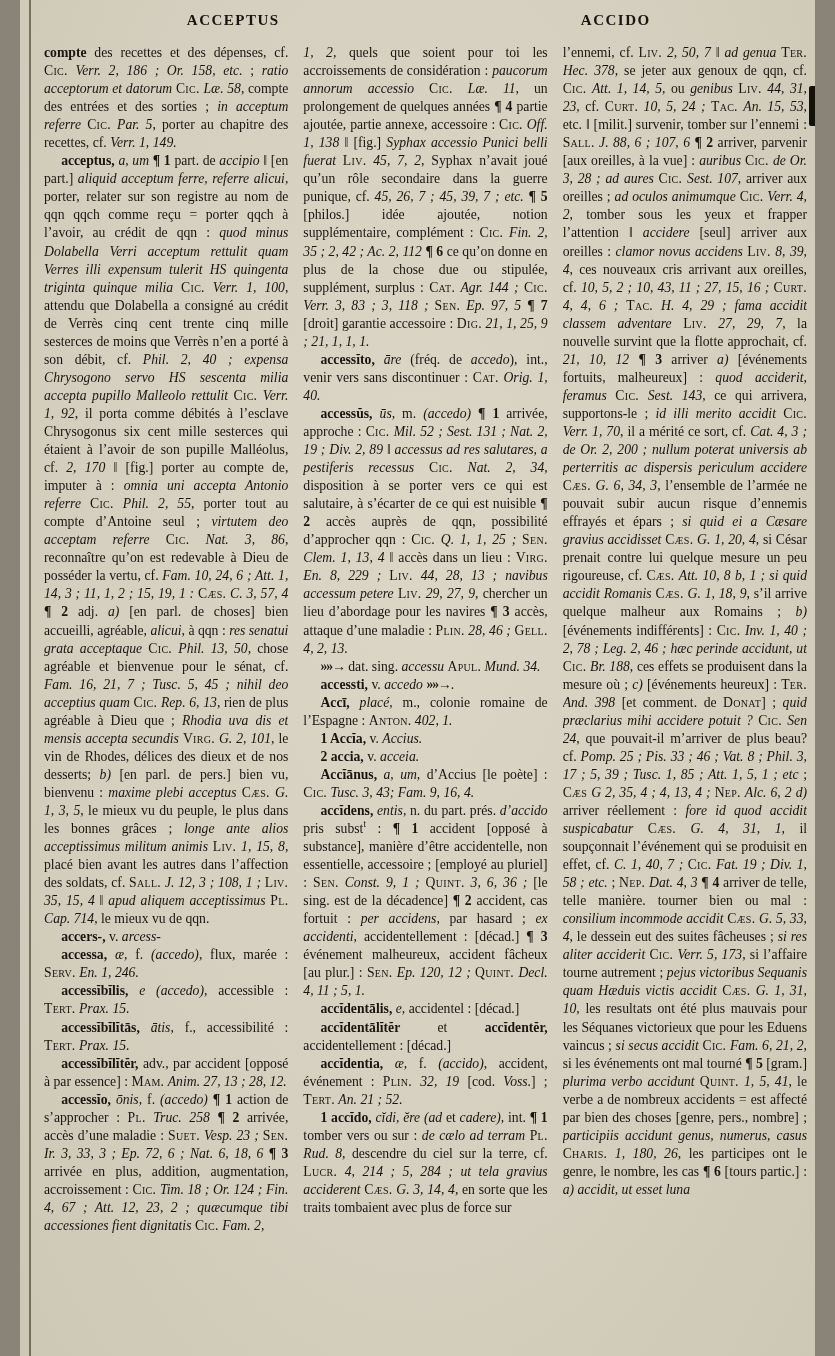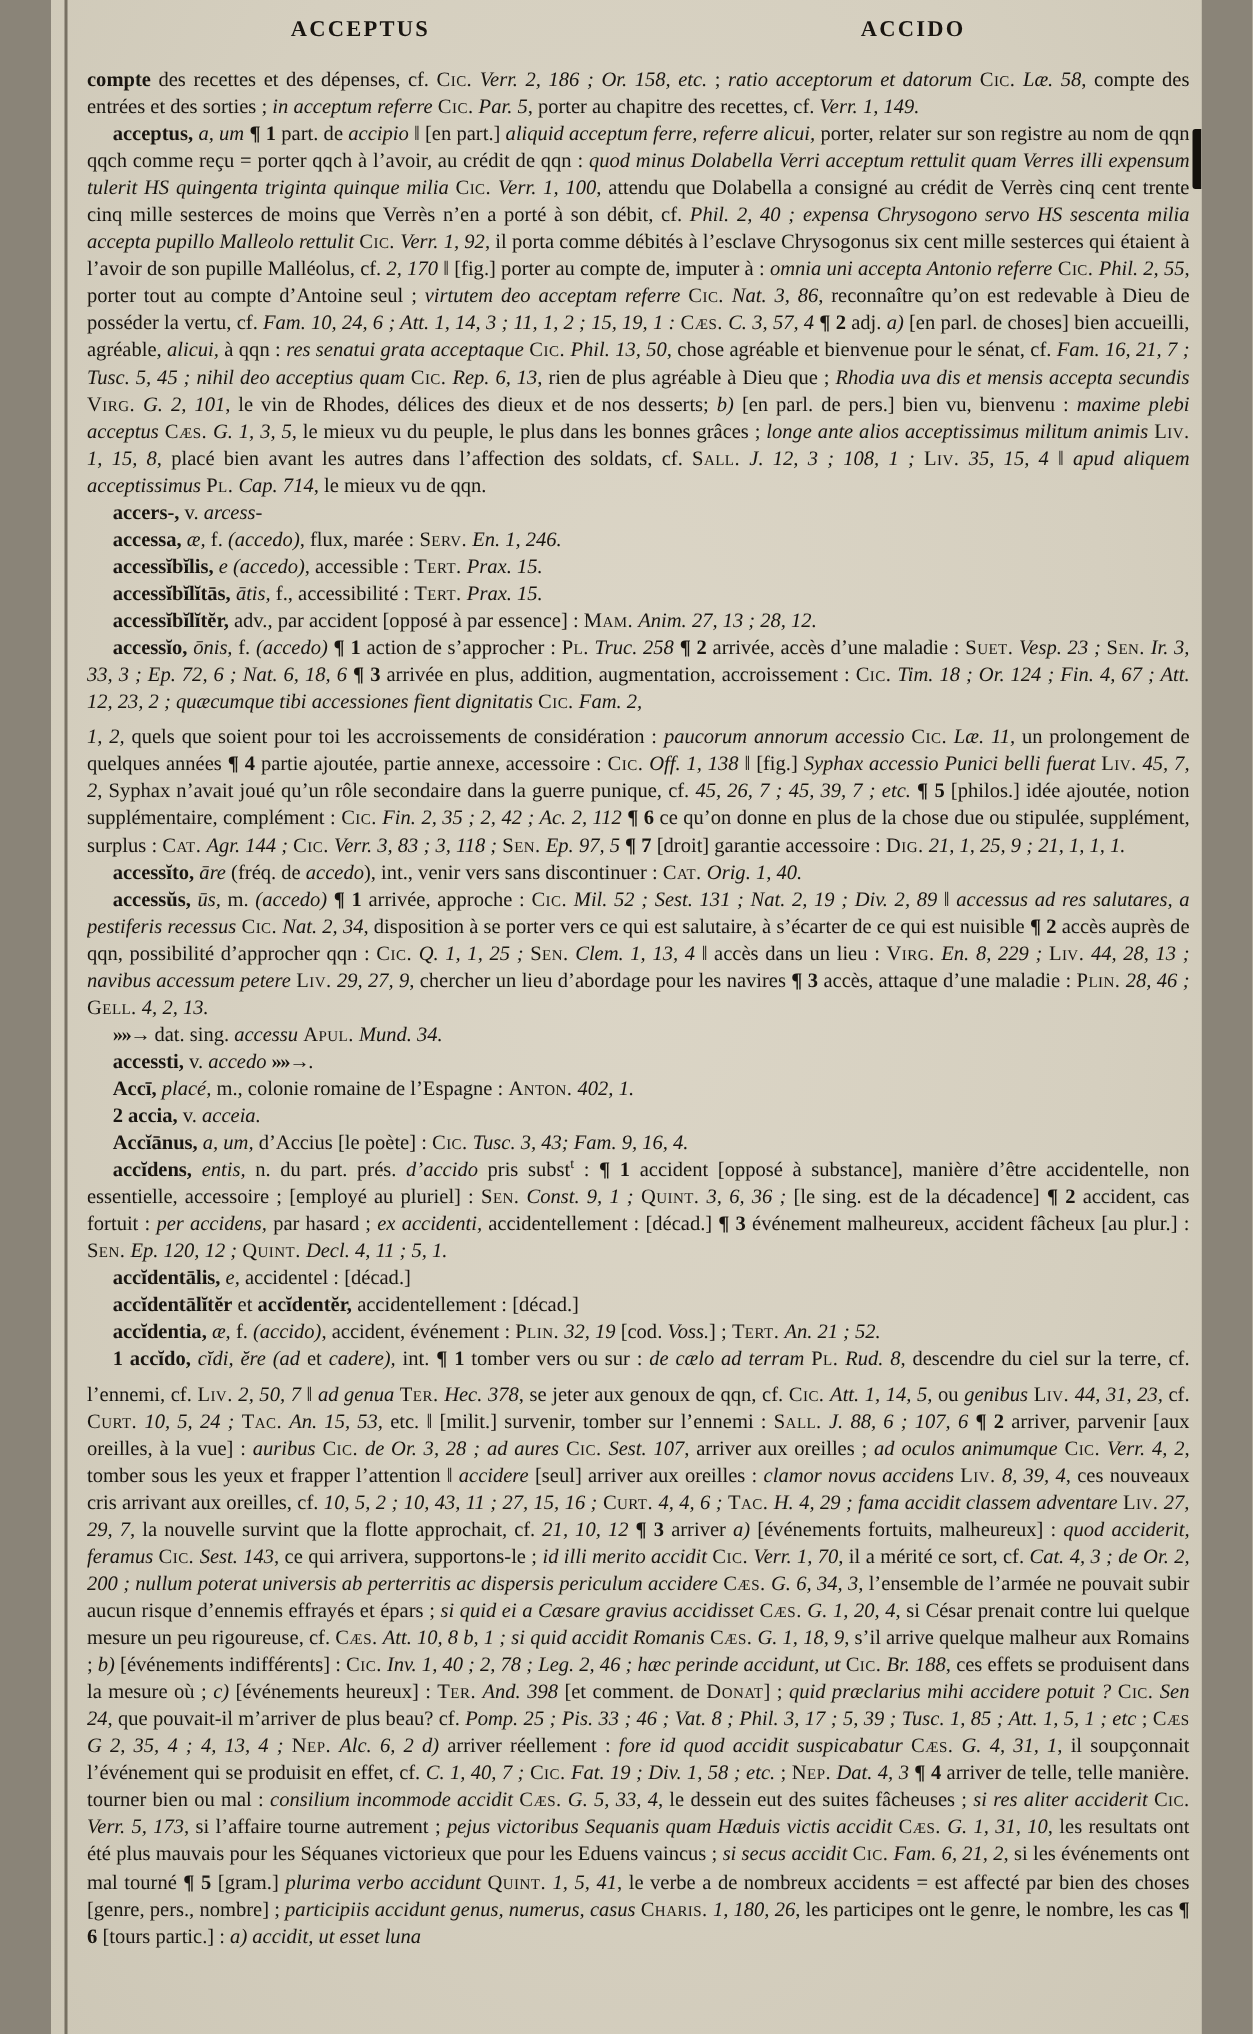--- a/index.html
+++ b/index.html
@@ -8,38 +8,39 @@
     background:#8a8478;
   }
   .page{
     position:relative;
     width:767px;height:1356px;
     margin:0 auto;
     background:#d7d1c1;
     background-image:radial-gradient(ellipse at 50% 40%, #dcd6c7 0%, #d5cfbf 60%, #cdc7b6 100%);
     color:#191510;
     overflow:hidden;
+    padding-left:28px;
   }
   .edge-left{
     position:absolute;left:9px;top:0;bottom:0;width:2px;
     background:rgba(45,38,26,.55);
   }
   .artifact-right{
     position:absolute;right:0;top:86px;width:6px;height:40px;
     background:#14110c;border-radius:2px 0 0 2px;
   }
   .running-head{
     position:absolute;left:22px;right:8px;top:12px;
     display:flex;
     font-weight:bold;font-size:15px;letter-spacing:1.5px;
   }
   .running-head>div{flex:1;text-align:center;}
   .columns{
     position:absolute;left:24px;right:8px;top:44px;bottom:2px;
-    display:flex;gap:5px;flex-direction:column;
+    display:flex;gap:15px;
   }
   .col{
     flex:1;min-width:0;overflow:hidden;
     font-size:13.7px;line-height:18.05px;
     text-align:justify;
     hyphens:auto;-webkit-hyphens:auto;
   }
   .par{margin:0;text-indent:1.25em;}
   .par.cont{text-indent:0;}
   .s-n{font-style:normal;}
@@ -73,20 +74,21 @@
         <p class="par"><span class="s-b">accessĭbĭlĭtĕr,</span><span class="s-n"> adv., par accident [opposé à par essence] : </span><span class="s-sc">Mam.</span><span class="s-n"> </span><span class="s-i">Anim. 27, 13 ; 28, 12.</span></p>
         <p class="par"><span class="s-b">accessĭo,</span><span class="s-n"> </span><span class="s-i">ōnis,</span><span class="s-n"> f. </span><span class="s-i">(accedo)</span><span class="s-n"> </span><span class="s-b">¶ 1</span><span class="s-n"> action de s’approcher : </span><span class="s-sc">Pl.</span><span class="s-n"> </span><span class="s-i">Truc. 258</span><span class="s-n"> </span><span class="s-b">¶ 2</span><span class="s-n"> arrivée, accès d’une maladie : </span><span class="s-sc">Suet.</span><span class="s-n"> </span><span class="s-i">Vesp. 23 ;</span><span class="s-n"> </span><span class="s-sc">Sen.</span><span class="s-n"> </span><span class="s-i">Ir. 3, 33, 3 ; Ep. 72, 6 ; Nat. 6, 18, 6</span><span class="s-n"> </span><span class="s-b">¶ 3</span><span class="s-n"> arrivée en plus, addition, augmentation, accroissement : </span><span class="s-sc">Cic.</span><span class="s-n"> </span><span class="s-i">Tim. 18 ; Or. 124 ; Fin. 4, 67 ; Att. 12, 23, 2 ;</span><span class="s-n"> </span><span class="s-i">quæcumque tibi accessiones fient dignitatis</span><span class="s-n"> </span><span class="s-sc">Cic.</span><span class="s-n"> </span><span class="s-i">Fam. 2,</span></p>
       </div>
     <div class="col">
         <p class="par cont"><span class="s-i">1, 2,</span><span class="s-n"> quels que soient pour toi les accroissements de considération : </span><span class="s-i">paucorum annorum accessio</span><span class="s-n"> </span><span class="s-sc">Cic.</span><span class="s-n"> </span><span class="s-i">Læ. 11,</span><span class="s-n"> un prolongement de quelques années </span><span class="s-b">¶ 4</span><span class="s-n"> partie ajoutée, partie annexe, accessoire : </span><span class="s-sc">Cic.</span><span class="s-n"> </span><span class="s-i">Off. 1, 138</span><span class="s-n"> ‖ [fig.] </span><span class="s-i">Syphax accessio Punici belli fuerat</span><span class="s-n"> </span><span class="s-sc">Liv.</span><span class="s-n"> </span><span class="s-i">45, 7, 2</span><span class="s-n">, Syphax n’avait joué qu’un rôle secondaire dans la guerre punique, cf. </span><span class="s-i">45, 26, 7 ; 45, 39, 7 ; etc.</span><span class="s-n"> </span><span class="s-b">¶ 5</span><span class="s-n"> [philos.] idée ajoutée, notion supplémentaire, complément : </span><span class="s-sc">Cic.</span><span class="s-n"> </span><span class="s-i">Fin. 2, 35 ; 2, 42 ; Ac. 2, 112</span><span class="s-n"> </span><span class="s-b">¶ 6</span><span class="s-n"> ce qu’on donne en plus de la chose due ou stipulée, supplément, surplus : </span><span class="s-sc">Cat.</span><span class="s-n"> </span><span class="s-i">Agr. 144 ;</span><span class="s-n"> </span><span class="s-sc">Cic.</span><span class="s-n"> </span><span class="s-i">Verr. 3, 83 ; 3, 118 ;</span><span class="s-n"> </span><span class="s-sc">Sen.</span><span class="s-n"> </span><span class="s-i">Ep. 97, 5</span><span class="s-n"> </span><span class="s-b">¶ 7</span><span class="s-n"> [droit] garantie accessoire : </span><span class="s-sc">Dig.</span><span class="s-n"> </span><span class="s-i">21, 1, 25, 9 ; 21, 1, 1, 1.</span></p>
         <p class="par"><span class="s-b">accessĭto,</span><span class="s-n"> </span><span class="s-i">āre</span><span class="s-n"> (fréq. de </span><span class="s-i">accedo</span><span class="s-n">), int., venir vers sans discontinuer : </span><span class="s-sc">Cat.</span><span class="s-n"> </span><span class="s-i">Orig. 1, 40.</span></p>
         <p class="par"><span class="s-b">accessŭs,</span><span class="s-n"> </span><span class="s-i">ūs,</span><span class="s-n"> m. </span><span class="s-i">(accedo)</span><span class="s-n"> </span><span class="s-b">¶ 1</span><span class="s-n"> arrivée, approche : </span><span class="s-sc">Cic.</span><span class="s-n"> </span><span class="s-i">Mil. 52 ; Sest. 131 ; Nat. 2, 19 ; Div. 2, 89</span><span class="s-n"> ‖ </span><span class="s-i">accessus ad res salutares, a pestiferis recessus</span><span class="s-n"> </span><span class="s-sc">Cic.</span><span class="s-n"> </span><span class="s-i">Nat. 2, 34</span><span class="s-n">, disposition à se porter vers ce qui est salutaire, à s’écarter de ce qui est nuisible </span><span class="s-b">¶ 2</span><span class="s-n"> accès auprès de qqn, possibilité d’approcher qqn : </span><span class="s-sc">Cic.</span><span class="s-n"> </span><span class="s-i">Q. 1, 1, 25 ;</span><span class="s-n"> </span><span class="s-sc">Sen.</span><span class="s-n"> </span><span class="s-i">Clem. 1, 13, 4</span><span class="s-n"> ‖ accès dans un lieu : </span><span class="s-sc">Virg.</span><span class="s-n"> </span><span class="s-i">En. 8, 229 ;</span><span class="s-n"> </span><span class="s-sc">Liv.</span><span class="s-n"> </span><span class="s-i">44, 28, 13 ;</span><span class="s-n"> </span><span class="s-i">navibus accessum petere</span><span class="s-n"> </span><span class="s-sc">Liv.</span><span class="s-n"> </span><span class="s-i">29, 27, 9</span><span class="s-n">, chercher un lieu d’abordage pour les navires </span><span class="s-b">¶ 3</span><span class="s-n"> accès, attaque d’une maladie : </span><span class="s-sc">Plin.</span><span class="s-n"> </span><span class="s-i">28, 46 ;</span><span class="s-n"> </span><span class="s-sc">Gell.</span><span class="s-n"> </span><span class="s-i">4, 2, 13.</span></p>
         <p class="par"><span class="s-ar">»»→</span><span class="s-n"> dat. sing. </span><span class="s-i">accessu</span><span class="s-n"> </span><span class="s-sc">Apul.</span><span class="s-n"> </span><span class="s-i">Mund. 34.</span></p>
         <p class="par"><span class="s-b">accessti,</span><span class="s-n"> v. </span><span class="s-i">accedo</span><span class="s-n"> </span><span class="s-ar">»»→</span><span class="s-n">.</span></p>
         <p class="par"><span class="s-b">Accī,</span><span class="s-n"> </span><span class="s-i">placé,</span><span class="s-n"> m., colonie romaine de l’Espagne : </span><span class="s-sc">Anton.</span><span class="s-n"> </span><span class="s-i">402, 1.</span></p>
+        <p class="par"><span class="s-b">1 Accĭa,</span><span class="s-n"> v. </span><span class="s-i">Accius.</span></p>
         <p class="par"><span class="s-b">2 accia,</span><span class="s-n"> v. </span><span class="s-i">acceia.</span></p>
         <p class="par"><span class="s-b">Accĭānus,</span><span class="s-n"> </span><span class="s-i">a, um,</span><span class="s-n"> d’Accius [le poète] : </span><span class="s-sc">Cic.</span><span class="s-n"> </span><span class="s-i">Tusc. 3, 43; Fam. 9, 16, 4.</span></p>
         <p class="par"><span class="s-b">accĭdens,</span><span class="s-n"> </span><span class="s-i">entis,</span><span class="s-n"> n. du part. prés. </span><span class="s-i">d’accido</span><span class="s-n"> pris subst</span><span class="s-sup">t</span><span class="s-n"> : </span><span class="s-b">¶ 1</span><span class="s-n"> accident [opposé à substance], manière d’être accidentelle, non essentielle, accessoire ; [employé au pluriel] : </span><span class="s-sc">Sen.</span><span class="s-n"> </span><span class="s-i">Const. 9, 1 ;</span><span class="s-n"> </span><span class="s-sc">Quint.</span><span class="s-n"> </span><span class="s-i">3, 6, 36 ;</span><span class="s-n"> [le sing. est de la décadence] </span><span class="s-b">¶ 2</span><span class="s-n"> accident, cas fortuit : </span><span class="s-i">per accidens,</span><span class="s-n"> par hasard ; </span><span class="s-i">ex accidenti,</span><span class="s-n"> accidentellement : [décad.] </span><span class="s-b">¶ 3</span><span class="s-n"> événement malheureux, accident fâcheux [au plur.] : </span><span class="s-sc">Sen.</span><span class="s-n"> </span><span class="s-i">Ep. 120, 12 ;</span><span class="s-n"> </span><span class="s-sc">Quint.</span><span class="s-n"> </span><span class="s-i">Decl. 4, 11 ; 5, 1.</span></p>
         <p class="par"><span class="s-b">accĭdentālis,</span><span class="s-n"> </span><span class="s-i">e,</span><span class="s-n"> accidentel : [décad.]</span></p>
         <p class="par"><span class="s-b">accĭdentālĭtĕr</span><span class="s-n"> et </span><span class="s-b">accĭdentĕr,</span><span class="s-n"> accidentellement : [décad.]</span></p>
         <p class="par"><span class="s-b">accĭdentia,</span><span class="s-n"> </span><span class="s-i">æ,</span><span class="s-n"> f. </span><span class="s-i">(accido)</span><span class="s-n">, accident, événement : </span><span class="s-sc">Plin.</span><span class="s-n"> </span><span class="s-i">32, 19</span><span class="s-n"> [cod. </span><span class="s-i">Voss.</span><span class="s-n">] ; </span><span class="s-sc">Tert.</span><span class="s-n"> </span><span class="s-i">An. 21 ; 52.</span></p>
         <p class="par"><span class="s-b">1 accĭdo,</span><span class="s-n"> </span><span class="s-i">cĭdi, ĕre (ad</span><span class="s-n"> et </span><span class="s-i">cadere),</span><span class="s-n"> int. </span><span class="s-b">¶ 1</span><span class="s-n"> tomber vers ou sur : </span><span class="s-i">de cælo ad terram</span><span class="s-n"> </span><span class="s-sc">Pl.</span><span class="s-n"> </span><span class="s-i">Rud. 8</span><span class="s-n">, descendre du ciel sur la terre, cf. </span><span class="s-sc">Lucr.</span><span class="s-n"> </span><span class="s-i">4, 214 ; 5, 284 ;</span><span class="s-n"> </span><span class="s-i">ut tela gravius acciderent</span><span class="s-n"> </span><span class="s-sc">Cæs.</span><span class="s-n"> </span><span class="s-i">G. 3, 14, 4</span><span class="s-n">, en sorte que les traits tombaient avec plus de force sur</span></p>
       </div>
     <div class="col">
         <p class="par cont"><span class="s-n">l’ennemi, cf. </span><span class="s-sc">Liv.</span><span class="s-n"> </span><span class="s-i">2, 50, 7</span><span class="s-n"> ‖ </span><span class="s-bi">ad</span><span class="s-i"> genua</span><span class="s-n"> </span><span class="s-sc">Ter.</span><span class="s-n"> </span><span class="s-i">Hec. 378</span><span class="s-n">, se jeter aux genoux de qqn, cf. </span><span class="s-sc">Cic.</span><span class="s-n"> </span><span class="s-i">Att. 1, 14, 5,</span><span class="s-n"> ou </span><span class="s-i">genibus</span><span class="s-n"> </span><span class="s-sc">Liv.</span><span class="s-n"> </span><span class="s-i">44, 31, 23,</span><span class="s-n"> cf. </span><span class="s-sc">Curt.</span><span class="s-n"> </span><span class="s-i">10, 5, 24 ;</span><span class="s-n"> </span><span class="s-sc">Tac.</span><span class="s-n"> </span><span class="s-i">An. 15, 53,</span><span class="s-n"> etc. ‖ [milit.] survenir, tomber sur l’ennemi : </span><span class="s-sc">Sall.</span><span class="s-n"> </span><span class="s-i">J. 88, 6 ; 107, 6</span><span class="s-n"> </span><span class="s-b">¶ 2</span><span class="s-n"> arriver, parvenir [aux oreilles, à la vue] : </span><span class="s-i">auribus</span><span class="s-n"> </span><span class="s-sc">Cic.</span><span class="s-n"> </span><span class="s-i">de Or. 3, 28 ;</span><span class="s-n"> </span><span class="s-i">ad aures</span><span class="s-n"> </span><span class="s-sc">Cic.</span><span class="s-n"> </span><span class="s-i">Sest. 107</span><span class="s-n">, arriver aux oreilles ; </span><span class="s-i">ad oculos animumque</span><span class="s-n"> </span><span class="s-sc">Cic.</span><span class="s-n"> </span><span class="s-i">Verr. 4, 2</span><span class="s-n">, tomber sous les yeux et frapper l’attention ‖ </span><span class="s-i">accidere</span><span class="s-n"> [seul] arriver aux oreilles : </span><span class="s-i">clamor novus accidens</span><span class="s-n"> </span><span class="s-sc">Liv.</span><span class="s-n"> </span><span class="s-i">8, 39, 4</span><span class="s-n">, ces nouveaux cris arrivant aux oreilles, cf. </span><span class="s-i">10, 5, 2 ; 10, 43, 11 ; 27, 15, 16 ;</span><span class="s-n"> </span><span class="s-sc">Curt.</span><span class="s-n"> </span><span class="s-i">4, 4, 6 ;</span><span class="s-n"> </span><span class="s-sc">Tac.</span><span class="s-n"> </span><span class="s-i">H. 4, 29 ;</span><span class="s-n"> </span><span class="s-i">fama accidit classem adventare</span><span class="s-n"> </span><span class="s-sc">Liv.</span><span class="s-n"> </span><span class="s-i">27, 29, 7</span><span class="s-n">, la nouvelle survint que la flotte approchait, cf. </span><span class="s-i">21, 10, 12</span><span class="s-n"> </span><span class="s-b">¶ 3</span><span class="s-n"> arriver </span><span class="s-bi">a)</span><span class="s-n"> [événements fortuits, malheureux] : </span><span class="s-i">quod acciderit, feramus</span><span class="s-n"> </span><span class="s-sc">Cic.</span><span class="s-n"> </span><span class="s-i">Sest. 143</span><span class="s-n">, ce qui arrivera, supportons-le ; </span><span class="s-i">id illi merito accidit</span><span class="s-n"> </span><span class="s-sc">Cic.</span><span class="s-n"> </span><span class="s-i">Verr. 1, 70</span><span class="s-n">, il a mérité ce sort, cf. </span><span class="s-i">Cat. 4, 3 ; de Or. 2, 200 ;</span><span class="s-n"> </span><span class="s-i">nullum poterat universis ab perterritis ac dispersis periculum accidere</span><span class="s-n"> </span><span class="s-sc">Cæs.</span><span class="s-n"> </span><span class="s-i">G. 6, 34, 3</span><span class="s-n">, l’ensemble de l’armée ne pouvait subir aucun risque d’ennemis effrayés et épars ; </span><span class="s-i">si quid ei a Cæsare gravius accidisset</span><span class="s-n"> </span><span class="s-sc">Cæs.</span><span class="s-n"> </span><span class="s-i">G. 1, 20, 4</span><span class="s-n">, si César prenait contre lui quelque mesure un peu rigoureuse, cf. </span><span class="s-sc">Cæs.</span><span class="s-n"> </span><span class="s-i">Att. 10, 8 b, 1 ;</span><span class="s-n"> </span><span class="s-i">si quid accidit Romanis</span><span class="s-n"> </span><span class="s-sc">Cæs.</span><span class="s-n"> </span><span class="s-i">G. 1, 18, 9</span><span class="s-n">, s’il arrive quelque malheur aux Romains ; </span><span class="s-bi">b)</span><span class="s-n"> [événements indifférents] : </span><span class="s-sc">Cic.</span><span class="s-n"> </span><span class="s-i">Inv. 1, 40 ; 2, 78 ; Leg. 2, 46 ;</span><span class="s-n"> </span><span class="s-i">hæc perinde accidunt, ut</span><span class="s-n"> </span><span class="s-sc">Cic.</span><span class="s-n"> </span><span class="s-i">Br. 188</span><span class="s-n">, ces effets se produisent dans la mesure où ; </span><span class="s-bi">c)</span><span class="s-n"> [événements heureux] : </span><span class="s-sc">Ter.</span><span class="s-n"> </span><span class="s-i">And. 398</span><span class="s-n"> [et comment. de </span><span class="s-sc">Donat</span><span class="s-n">] ; </span><span class="s-i">quid præclarius mihi accidere potuit ?</span><span class="s-n"> </span><span class="s-sc">Cic.</span><span class="s-n"> </span><span class="s-i">Sen 24</span><span class="s-n">, que pouvait-il m’arriver de plus beau? cf. </span><span class="s-i">Pomp. 25 ; Pis. 33 ; 46 ; Vat. 8 ; Phil. 3, 17 ; 5, 39 ; Tusc. 1, 85 ; Att. 1, 5, 1 ; etc</span><span class="s-n"> ; </span><span class="s-sc">Cæs</span><span class="s-n"> </span><span class="s-i">G 2, 35, 4 ; 4, 13, 4 ;</span><span class="s-n"> </span><span class="s-sc">Nep.</span><span class="s-n"> </span><span class="s-i">Alc. 6, 2</span><span class="s-n"> </span><span class="s-bi">d)</span><span class="s-n"> arriver réellement : </span><span class="s-i">fore id quod accidit suspicabatur</span><span class="s-n"> </span><span class="s-sc">Cæs.</span><span class="s-n"> </span><span class="s-i">G. 4, 31, 1</span><span class="s-n">, il soupçonnait l’événement qui se produisit en effet, cf. </span><span class="s-i">C. 1, 40, 7 ;</span><span class="s-n"> </span><span class="s-sc">Cic.</span><span class="s-n"> </span><span class="s-i">Fat. 19 ; Div. 1, 58 ;</span><span class="s-n"> </span><span class="s-i">etc.</span><span class="s-n"> ; </span><span class="s-sc">Nep.</span><span class="s-n"> </span><span class="s-i">Dat. 4, 3</span><span class="s-n"> </span><span class="s-b">¶ 4</span><span class="s-n"> arriver de telle, telle manière. tourner bien ou mal : </span><span class="s-i">consilium incommode accidit</span><span class="s-n"> </span><span class="s-sc">Cæs.</span><span class="s-n"> </span><span class="s-i">G. 5, 33, 4</span><span class="s-n">, le dessein eut des suites fâcheuses ; </span><span class="s-i">si res aliter acciderit</span><span class="s-n"> </span><span class="s-sc">Cic.</span><span class="s-n"> </span><span class="s-i">Verr. 5, 173</span><span class="s-n">, si l’affaire tourne autrement ; </span><span class="s-i">pejus victoribus Sequanis quam Hæduis victis accidit</span><span class="s-n"> </span><span class="s-sc">Cæs.</span><span class="s-n"> </span><span class="s-i">G. 1, 31, 10</span><span class="s-n">, les resultats ont été plus mauvais pour les Séquanes victorieux que pour les Eduens vaincus ; </span><span class="s-i">si secus accidit</span><span class="s-n"> </span><span class="s-sc">Cic.</span><span class="s-n"> </span><span class="s-i">Fam. 6, 21, 2</span><span class="s-n">, si les événements ont mal tourné </span><span class="s-b">¶ 5</span><span class="s-n"> [gram.] </span><span class="s-i">plurima verbo accidunt</span><span class="s-n"> </span><span class="s-sc">Quint.</span><span class="s-n"> </span><span class="s-i">1, 5, 41</span><span class="s-n">, le verbe a de nombreux accidents = est affecté par bien des choses [genre, pers., nombre] ; </span><span class="s-i">participiis accidunt genus, numerus, casus</span><span class="s-n"> </span><span class="s-sc">Charis.</span><span class="s-n"> </span><span class="s-i">1, 180, 26</span><span class="s-n">, les participes ont le genre, le nombre, les cas </span><span class="s-b">¶ 6</span><span class="s-n"> [tours partic.] : </span><span class="s-bi">a)</span><span class="s-n"> </span><span class="s-bi">accidit,</span><span class="s-i"> ut esset luna</span></p>

